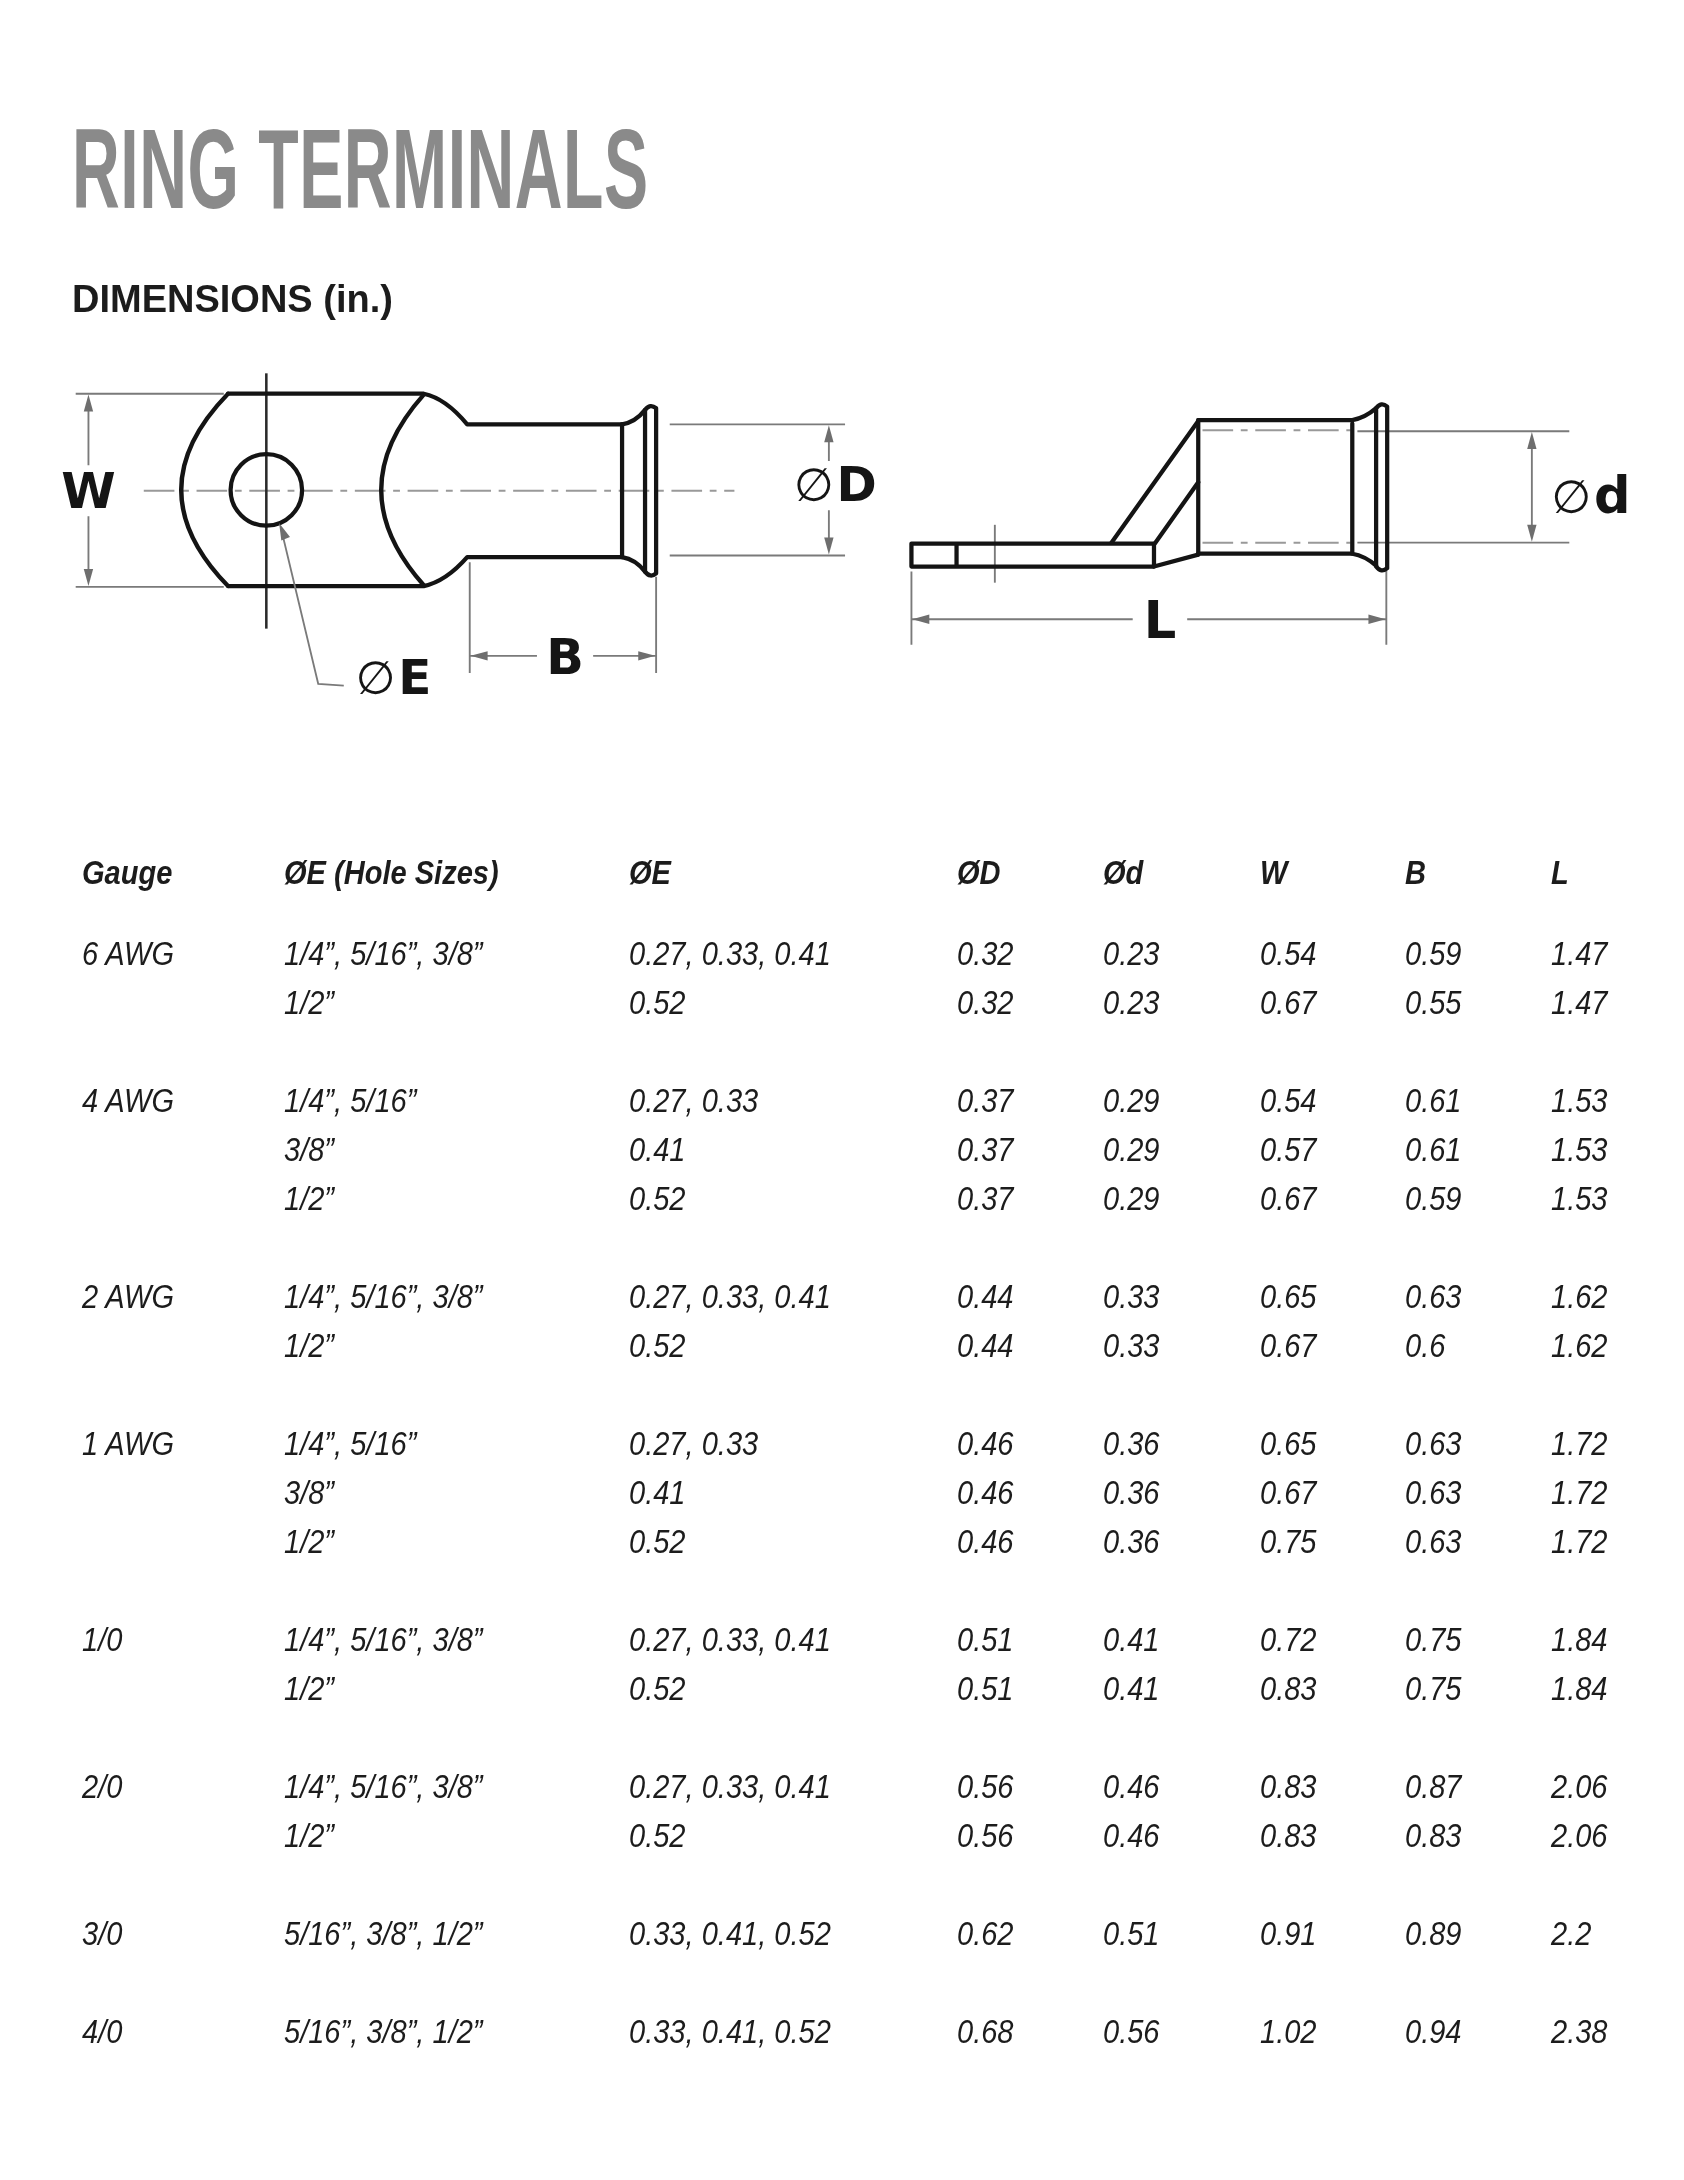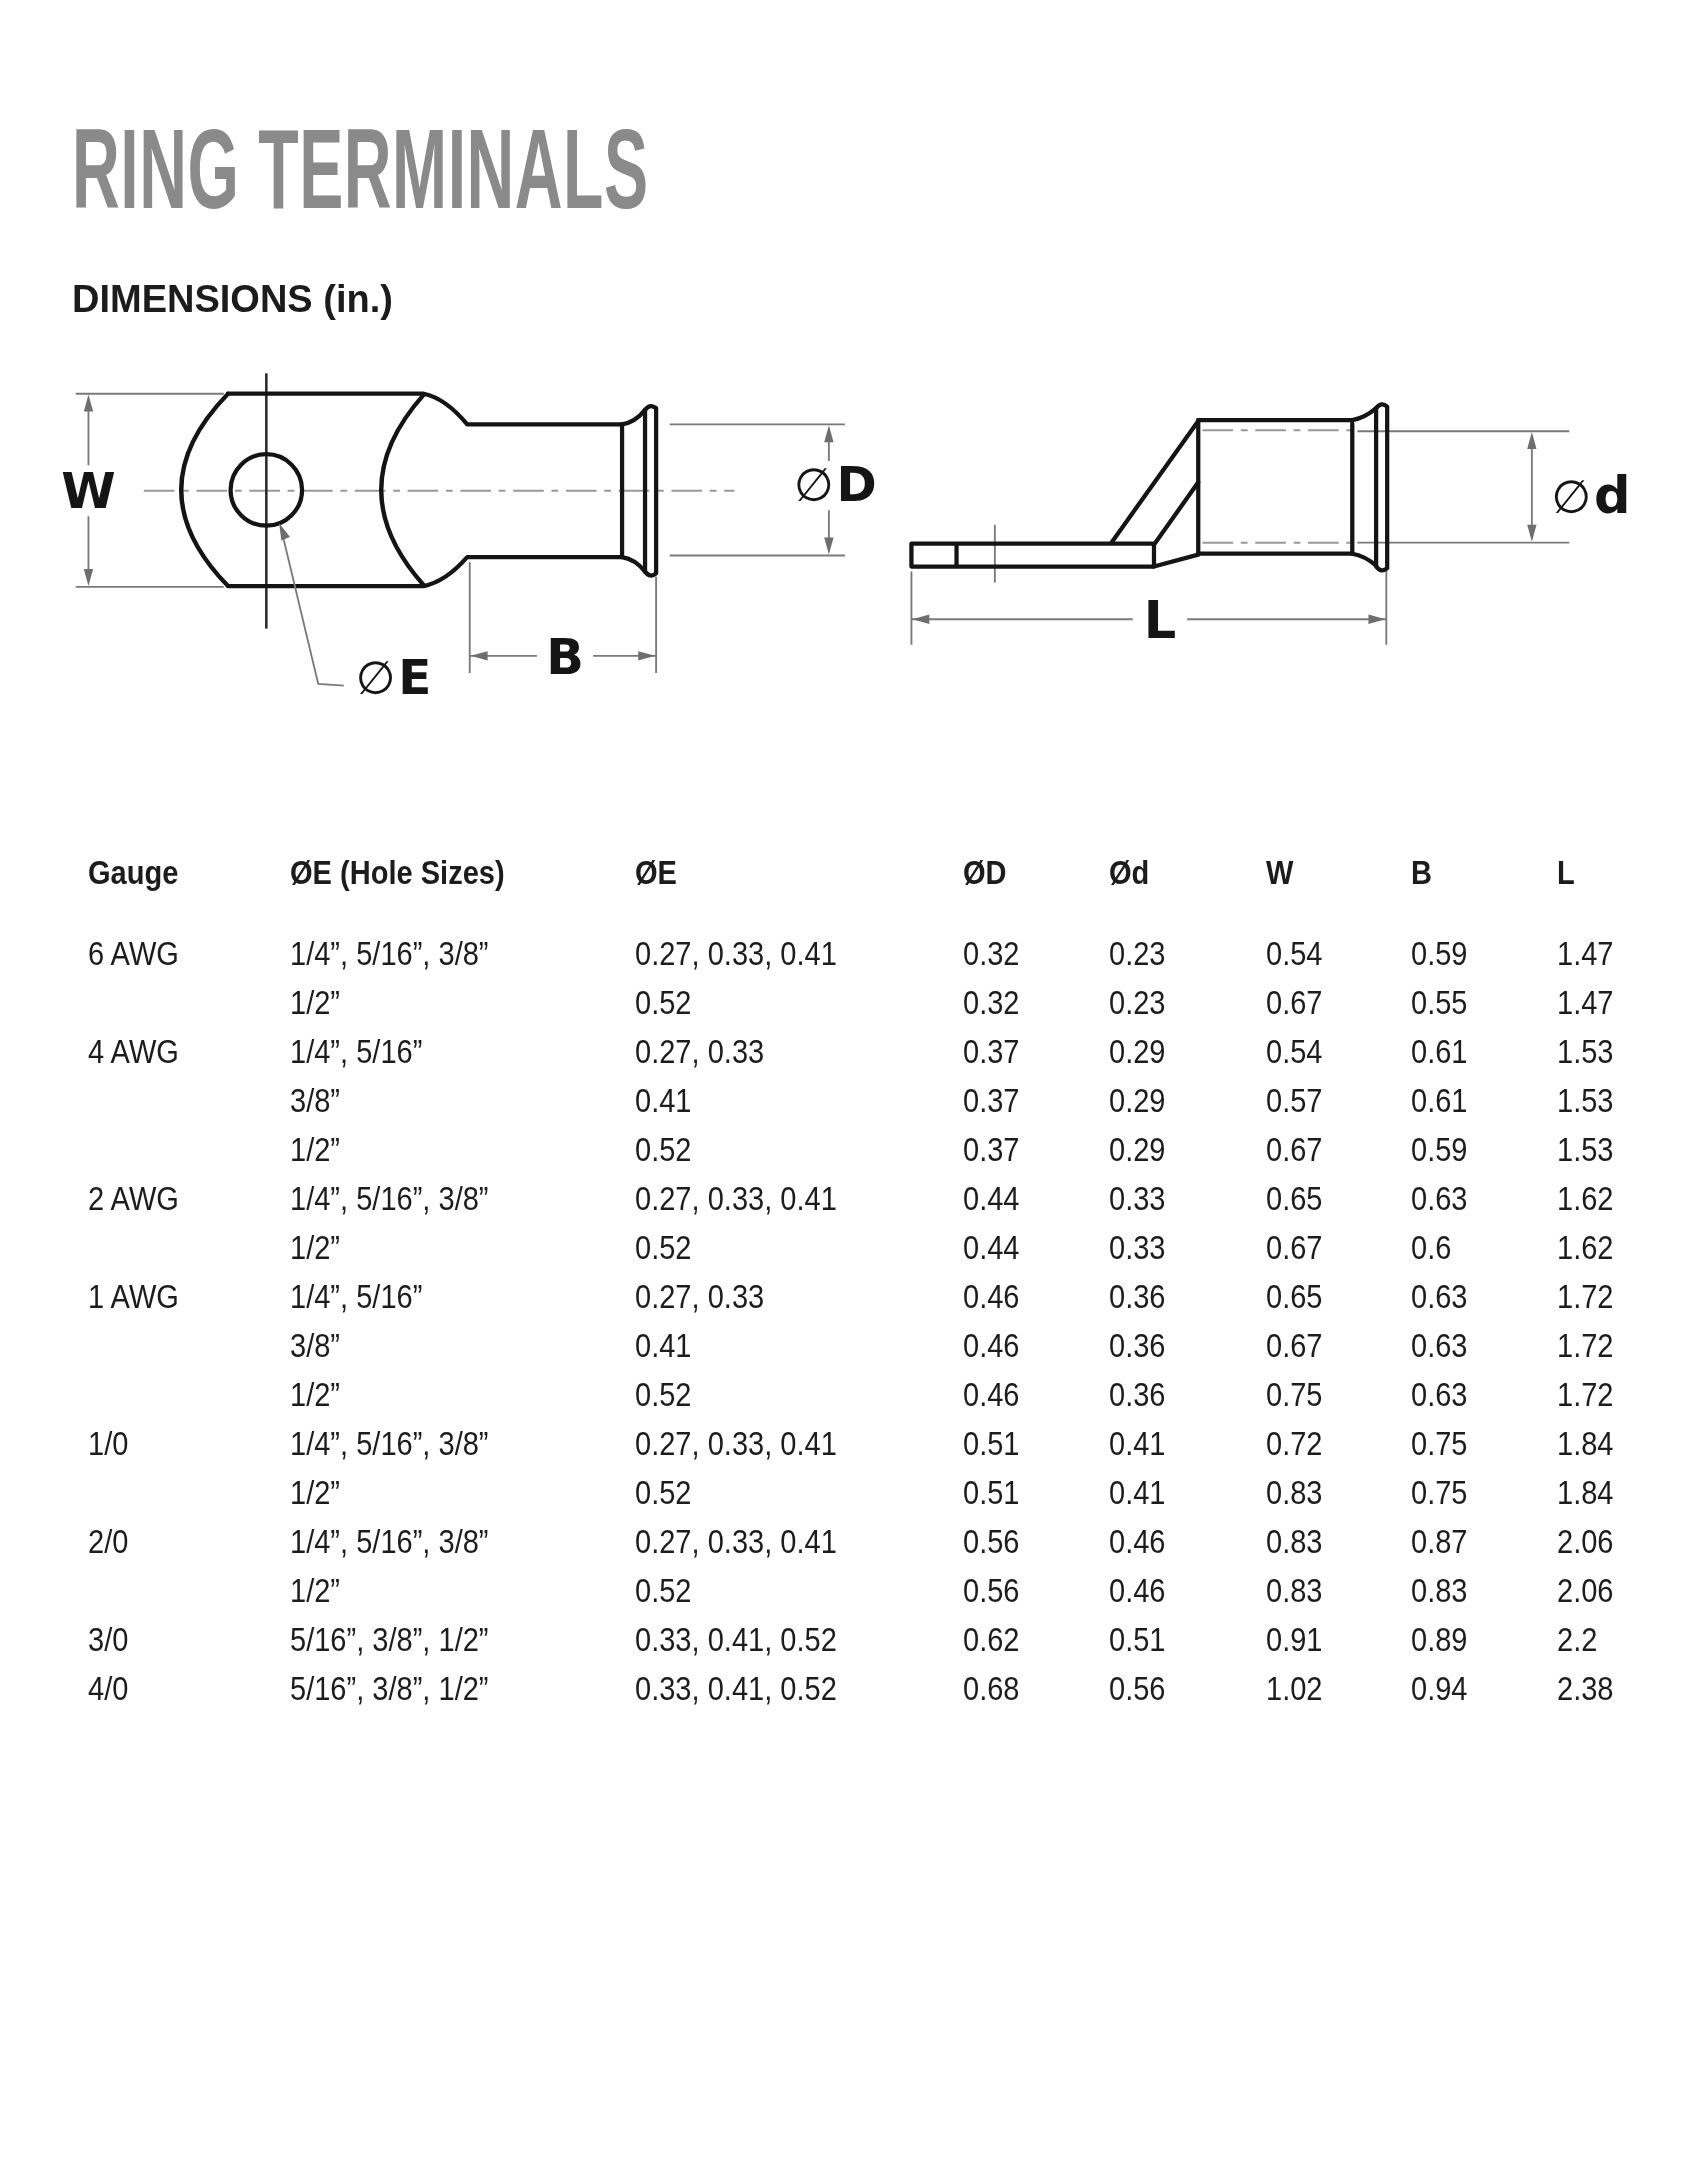--- a/index.html
+++ b/index.html
@@ -19,31 +19,31 @@
   }
   
   .diagram-wrap{position:absolute;left:0;top:358px;width:1685px;height:400px;}
   .obj{stroke:#141414;stroke-width:5;fill:none;stroke-linecap:round;stroke-linejoin:round;}
   .thin{stroke:#7a7a7a;stroke-width:2.2;fill:none;}
   .cline{stroke:#999999;stroke-width:2.4;fill:none;stroke-dasharray:36 9 8 9;}
   .ctick{stroke:#2a2a2a;stroke-width:3;fill:none;}
   .ah{fill:#6e6e6e;stroke:none;}
   .dimlabel{font-family:"DejaVu Sans","Liberation Sans",sans-serif;fill:#151515;}
   
-  .dim-table{position:absolute;left:16px;top:848px;width:1618px;}
+  .dim-table{position:absolute;left:10px;top:848px;width:1618px;font-style:italic;}
   .t-row{position:relative;height:49px;}
   .cell{
     position:absolute;top:0;line-height:49px;font-size:33px;white-space:nowrap;
     transform:scaleX(0.88);transform-origin:0 50%;color:#1c1c1c;
   }
   .t-head .cell{font-weight:bold;}
   .c-gauge{left:72px;} .c-holes{left:274px;} .c-oe{left:619px;} .c-od{left:947px;}
   .c-odsm{left:1093px;} .c-w{left:1250px;} .c-b{left:1395px;} .c-l{left:1541px;}
   .rows{margin-top:31.5px;}
-  .rows .t-row.group-start{}
+  .rows .t-row.group-start{margin-top:49px;}
   .rows .t-row:first-child{margin-top:4px;}
 </style>
 </head>
 <body>
 
 <div class="page-title">RING TERMINALS</div>
 <div class="section-heading">DIMENSIONS (in.)</div>
 
 <div class="diagram-wrap">
 <svg width="1685" height="400" viewBox="0 420 1978 470" xmlns="http://www.w3.org/2000/svg">

